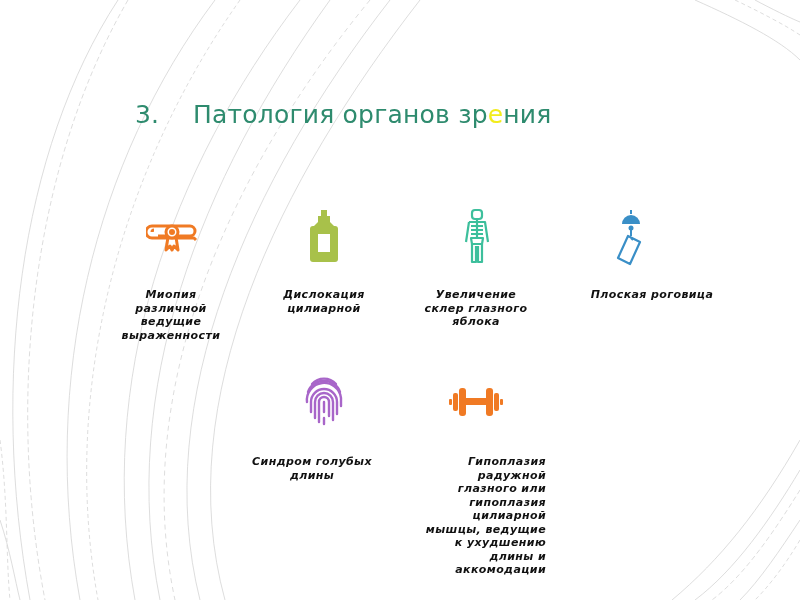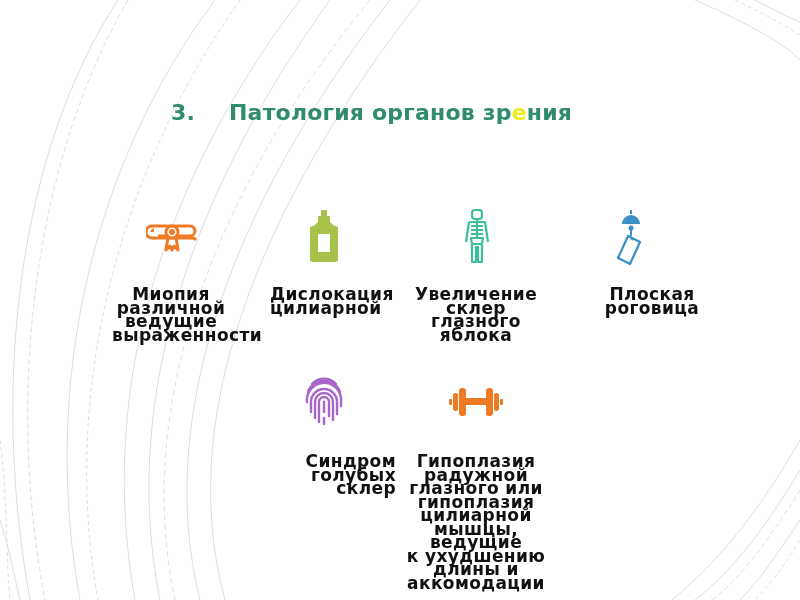--- a/index.html
+++ b/index.html
@@ -1,23 +1,23 @@
 <!DOCTYPE html>
 <html><head>
 <meta charset="utf-8">
 <style>
   html, body { margin: 0; padding: 0; }
   body { width: 800px; height: 600px; position: relative; overflow: hidden; background: #ffffff; font-family: "DejaVu Sans", sans-serif; }
   .bg-lines { position: absolute; left: 0; top: 0; width: 800px; height: 600px; }
-  .title { position: absolute; left: 135px; top: 100px; font-family: "DejaVu Sans", sans-serif; font-weight: bold; font-size: 22px; color: #2e8b6e; white-space: nowrap; letter-spacing: 0.2px; margin-left: 36px; }
+  .title { position: absolute; left: 135px; top: 100px; font-family: "DejaVu Sans", sans-serif; font-weight: normal; font-size: 25px; color: #2e8b6e; white-space: nowrap; letter-spacing: 0.2px; }
   .title .num { display: inline-block; width: 58px; }
   .title .hl { color: #f2ec1c; }
   .item { position: absolute; text-align: center; }
   .item .icon { position: absolute; }
-  .item .label { position: absolute; font-family: "DejaVu Sans", sans-serif; font-weight: bold; font-size: 17px; line-height: 13.5px; color: #111; text-align: center; letter-spacing: 0.4px; }
+  .item .label { position: absolute; font-family: "DejaVu Sans", sans-serif; font-weight: bold; font-size: 11px; line-height: 13.5px; color: #111; text-align: center; letter-spacing: 0.4px; font-style: italic; }
 </style>
 </head>
 <body>
 
 <svg class="bg-lines" viewBox="0 0 800 600" xmlns="http://www.w3.org/2000/svg">
   <g fill="none" stroke="#d4d4d4" stroke-width="0.8">
     <path d="M118 0 C 20 150, -10 380, 30 600"></path>
     <path d="M128 0 C 35 160, 5 390, 45 600" stroke-dasharray="5 3"></path>
     <path d="M215 0 C 95 160, 40 380, 80 600"></path>
     <path d="M240 0 C 120 170, 60 390, 98 600" stroke-dasharray="4 3"></path>
@@ -113,39 +113,39 @@
     <g fill="none" stroke="#a866c9" stroke-width="2.4" stroke-linecap="round">
       <path d="M8 8 A16 16 0 0 1 32 8"></path>
       <path d="M4 16 A17 17 0 0 1 36 16"></path>
       <path d="M3 26 A17 17 0 0 1 37 22 V30"></path>
       <path d="M7 36 V26 A13 13 0 0 1 33 26 V38"></path>
       <path d="M11 42 V26 A9 9 0 0 1 29 26 V44"></path>
       <path d="M15 46 V26 A5 5 0 0 1 25 26 V40"></path>
       <path d="M20 26 V36 M20 42 V48"></path>
     </g>
   </svg>
-  <div class="label" style="left:260px;top:455px;width:136px;text-align:right;">
+  <div class="label" style="left:244px;top:455px;width:136px;">
     <div>Синдром голубых</div>
-    <div>склер</div>
+    <div>длины</div>
   </div>
 </div>
 
 <div class="item">
   <svg class="icon" style="left:448px;top:386px;" width="56" height="32" viewBox="0 0 56 32">
     <g fill="#f07a24">
       <rect x="1" y="13" width="3" height="6" rx="1"></rect>
       <rect x="5" y="7" width="5" height="18" rx="2"></rect>
       <rect x="11" y="2" width="7" height="28" rx="3"></rect>
       <rect x="18" y="12" width="20" height="7"></rect>
       <rect x="38" y="2" width="7" height="28" rx="3"></rect>
       <rect x="46" y="7" width="5" height="18" rx="2"></rect>
       <rect x="52" y="13" width="3" height="6" rx="1"></rect>
     </g>
   </svg>
-  <div class="label" style="left:406px;top:455px;width:140px;">
+  <div class="label" style="left:406px;top:455px;width:140px;text-align:right;">
     <div>Гипоплазия</div>
     <div>радужной</div>
     <div>глазного или</div>
     <div>гипоплазия</div>
     <div>цилиарной</div>
     <div>мышцы, ведущие</div>
     <div>к ухудшению</div>
     <div>длины и</div>
     <div>аккомодации</div>
   </div>

